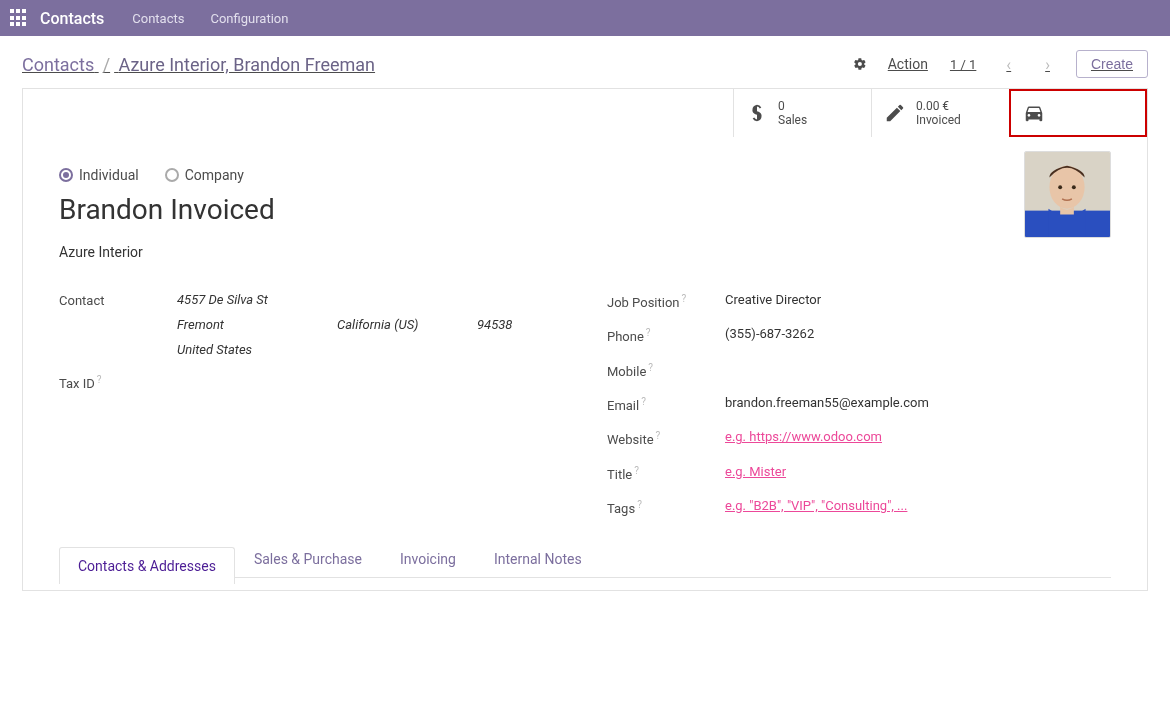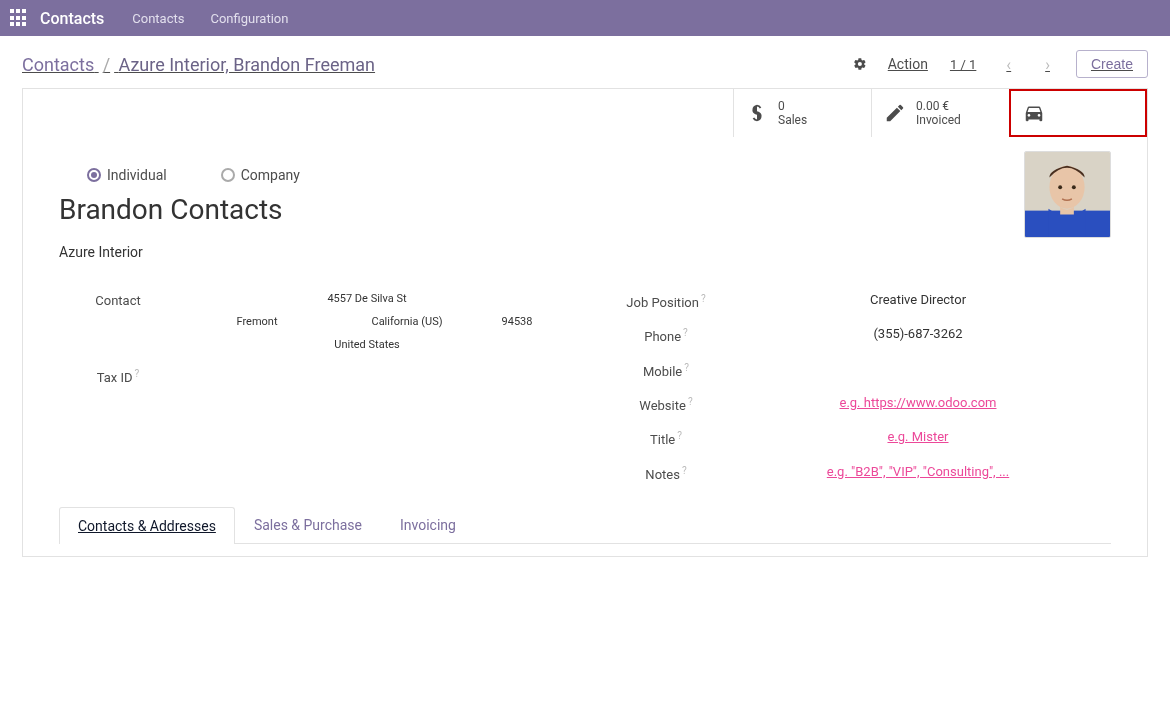--- a/index.html
+++ b/index.html
@@ -24,37 +24,37 @@
   .statbar { display: flex; justify-content: flex-end; height: 48px; }
   .statbar .spacer { flex: 1; }
   .statbar .stat { border-left: 1px solid #e2e2e2; width: 138px; display: flex; align-items: center; padding: 0 12px; gap: 10px; cursor: pointer; }
   .statbar .stat.highlight { border: 2px solid #cc0000; }
   .statbar .stat svg { width: 22px; height: 22px; fill: #4c4c4c; }
   .statbar .stat .txt { display: flex; flex-direction: column; line-height: 1.2; font-size: 12px; color: #4c4c4c; }
   .body { padding: 30px 36px 12px 36px; position: relative; }
   .avatar { position: absolute; right: 36px; top: 14px; width: 87px; height: 87px; border: 1px solid #ddd; border-radius: 2px; overflow: hidden; cursor: pointer; }
   .avatar svg { width: 100%; height: 100%; display: block; }
   .radio-row { display: flex; gap: 26px; margin-bottom: 10px; }
-  .radio-item { display: flex; align-items: center; gap: 6px; cursor: pointer; margin-left: 28px; }
+  .radio-item { display: flex; align-items: center; gap: 6px; cursor: pointer; }
   .radio { width: 14px; height: 14px; border: 2px solid #7c6f9e; border-radius: 50%; display: inline-flex; align-items: center; justify-content: center; }
   .radio.checked::after { content:''; width: 6px; height: 6px; background: #7c6f9e; border-radius: 50%; }
   .radio.unchecked { border-color: #aaa; }
   h1.name { font-size: 28px; font-weight: 400; color: #333; margin-bottom: 18px; }
   .company { font-size: 14px; color: #333; margin-bottom: 32px; }
-  .cols { display: flex; gap: 44px; text-align: center; }
+  .cols { display: flex; gap: 44px; }
   .col { flex: 1; }
   .field-row { display: flex; margin-bottom: 16px; align-items: flex-start; }
   .field-label { width: 118px; color: #4c4c4c; font-size: 13px; padding-top: 1px; }
   .field-label .help { color: #bbb; font-size: 10px; margin-left: 2px; vertical-align: super; }
   .field-value { flex: 1; color: #333; font-size: 13px; }
   .field-value.placeholder { color: #ec4899; text-decoration: underline; }
-  .addr-grid { display: grid; grid-template-columns: 160px 140px 80px; row-gap: 10px; font-size: 11px; }
+  .addr-grid { display: grid; grid-template-columns: 160px 140px 80px; row-gap: 10px; font-size: 13px; font-style: italic; }
   .tabs { display: flex; border-bottom: 1px solid #e2e2e2; margin-top: 8px; }
   .tab { padding: 10px 18px; font-size: 14px; color: #7c6f9e; cursor: pointer; border: 1px solid transparent; border-bottom: none; }
-  .tab.active { color: #0f172a; border-color: #e2e2e2; background: #fff; position: relative; top: 1px; border-radius: 3px 3px 0 0; text-decoration: underline; }
+  .tab.active { color: #4c1d95; border-color: #e2e2e2; background: #fff; position: relative; top: 7px; border-radius: 3px 3px 0 0; }
   .tab-body { padding: 28px 20px 60px 20px; }
   .add-btn { color: #7c6f9e; font-size: 13px; cursor: pointer; letter-spacing: 0.5px; }
   .gear-icon { width: 14px; height: 14px; fill: #4c4c4c; }
 </style>
 </head>
 <body>
 
 <div class="topbar">
   <div class="apps-icon">
     <span></span>
@@ -145,21 +145,21 @@
         <label class="radio-item">
           <span class="radio checked"></span>
           <span>Individual</span>
         </label>
         <label class="radio-item">
           <span class="radio unchecked"></span>
           <span>Company</span>
         </label>
       </div>
 
-      <h1 class="name">Brandon Contacts</h1>
+      <h1 class="name">Brandon Invoiced</h1>
       <div class="company">Azure Interior</div>
 
       <div class="cols">
 
         <div class="col">
           <div class="field-row">
             <div class="field-label">Contact</div>
             <div class="field-value">
               <div class="addr-grid">
                 <span style="grid-column:1/4">4557 De Silva St</span>
@@ -183,35 +183,40 @@
           </div>
           <div class="field-row">
             <div class="field-label"><span>Phone</span><span class="help">?</span></div>
             <div class="field-value">(355)-687-3262</div>
           </div>
           <div class="field-row">
             <div class="field-label"><span>Mobile</span><span class="help">?</span></div>
             <div class="field-value"></div>
           </div>
           <div class="field-row">
+            <div class="field-label"><span>Email</span><span class="help">?</span></div>
+            <div class="field-value">brandon.freeman55@example.com</div>
+          </div>
+          <div class="field-row">
             <div class="field-label"><span>Website</span><span class="help">?</span></div>
             <div class="field-value placeholder">e.g. https://www.odoo.com</div>
           </div>
           <div class="field-row">
             <div class="field-label"><span>Title</span><span class="help">?</span></div>
             <div class="field-value placeholder">e.g. Mister</div>
           </div>
           <div class="field-row">
-            <div class="field-label"><span>Notes</span><span class="help">?</span></div>
+            <div class="field-label"><span>Tags</span><span class="help">?</span></div>
             <div class="field-value placeholder">e.g. "B2B", "VIP", "Consulting", ...</div>
           </div>
         </div>
       </div>
 
       <div class="tabs">
         <div class="tab active">Contacts &amp; Addresses</div>
         <div class="tab">Sales &amp; Purchase</div>
         <div class="tab">Invoicing</div>
+        <div class="tab">Internal Notes</div>
       </div>
     </div>
 
   </div>
 </div>
 
 </body></html>

